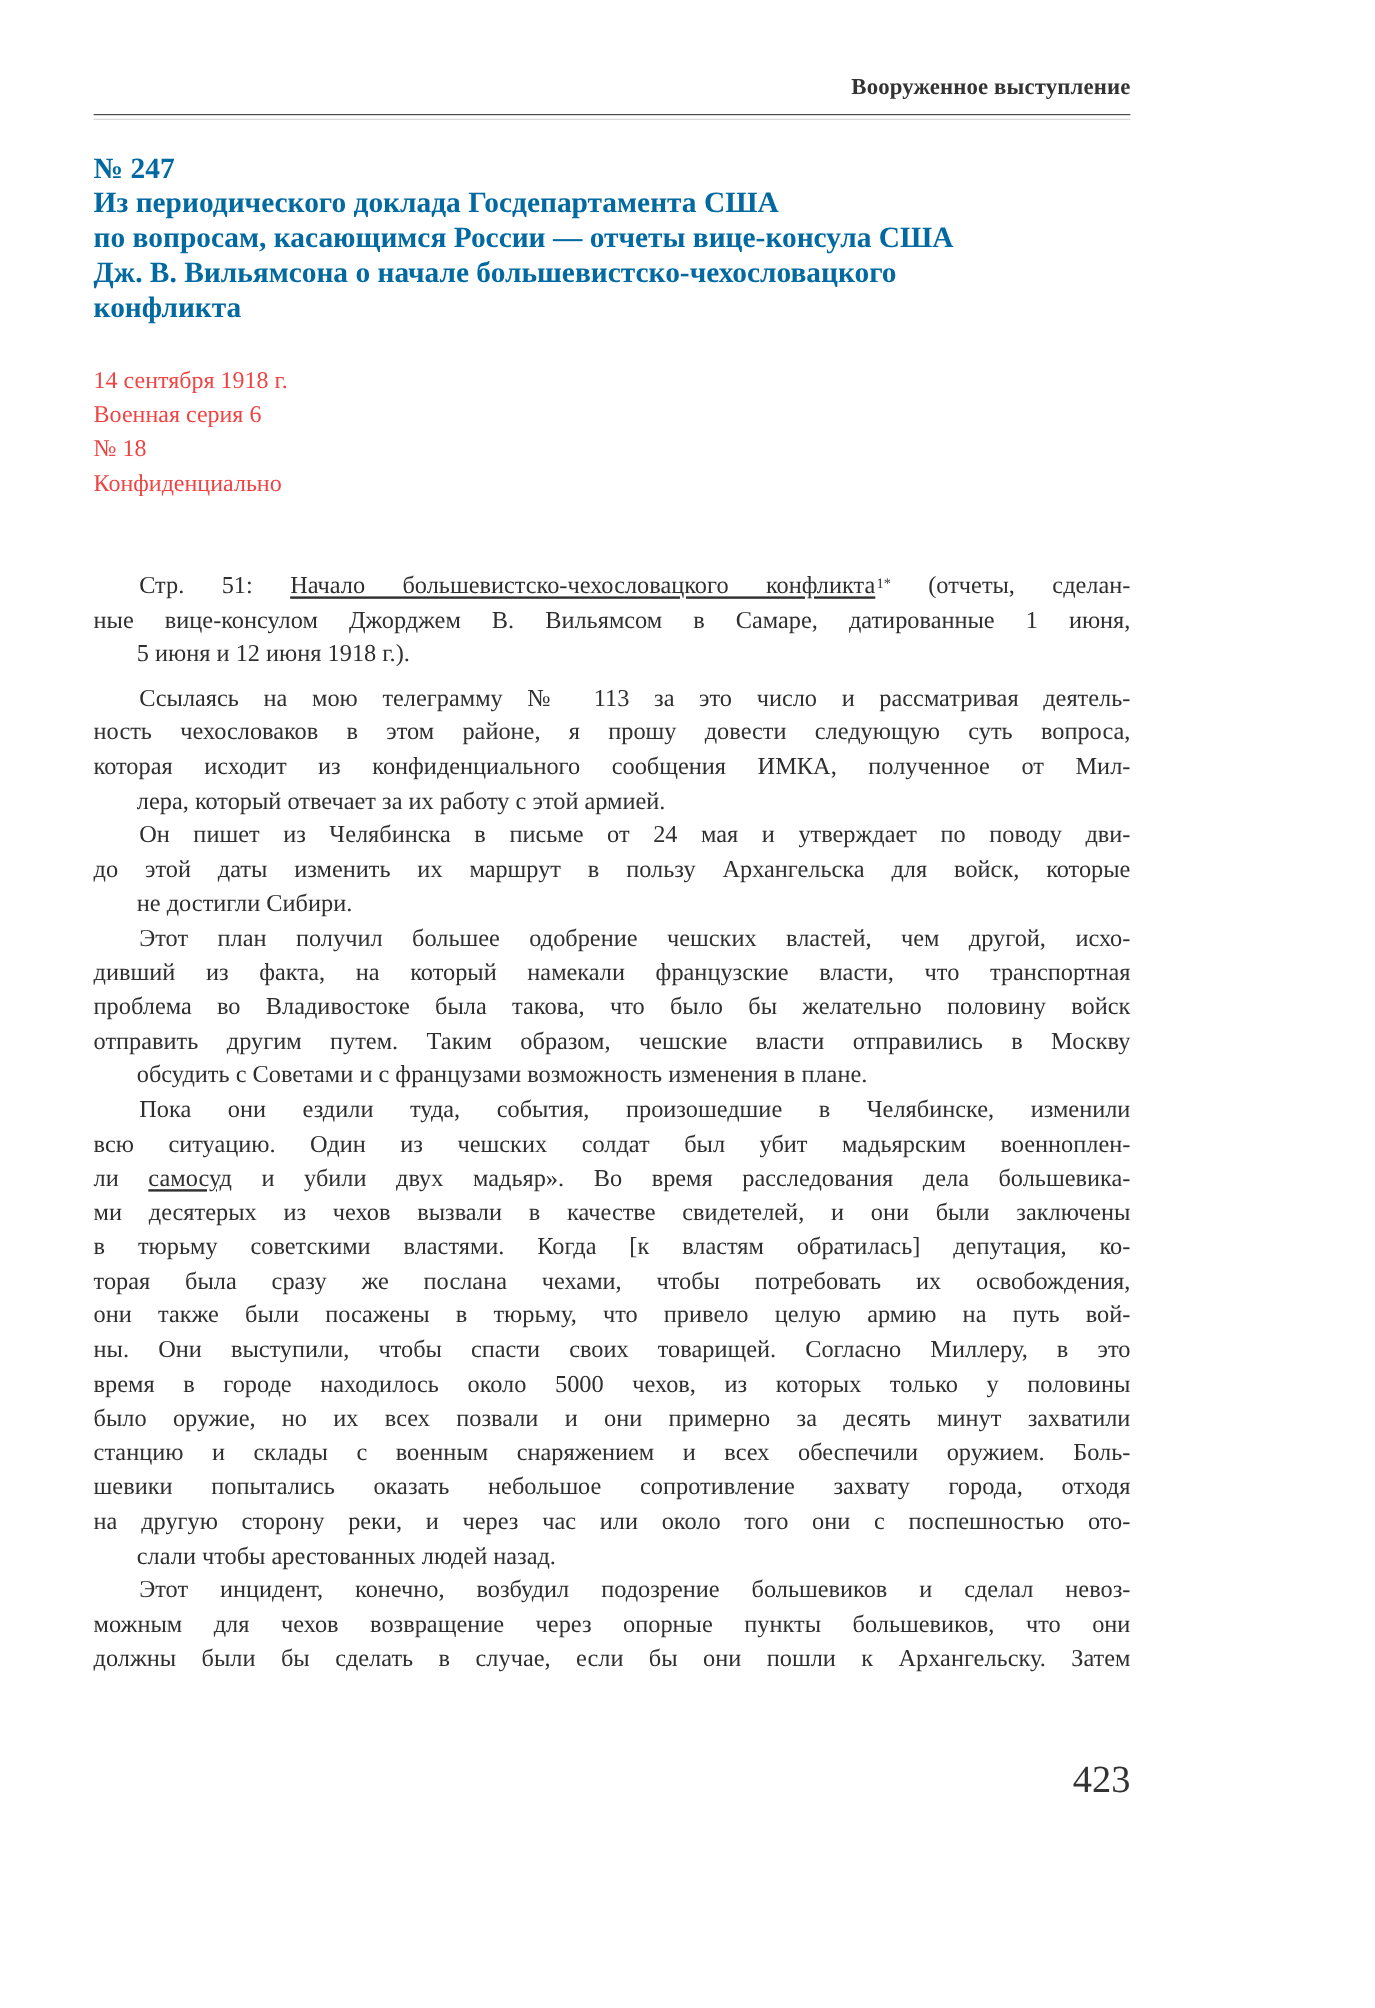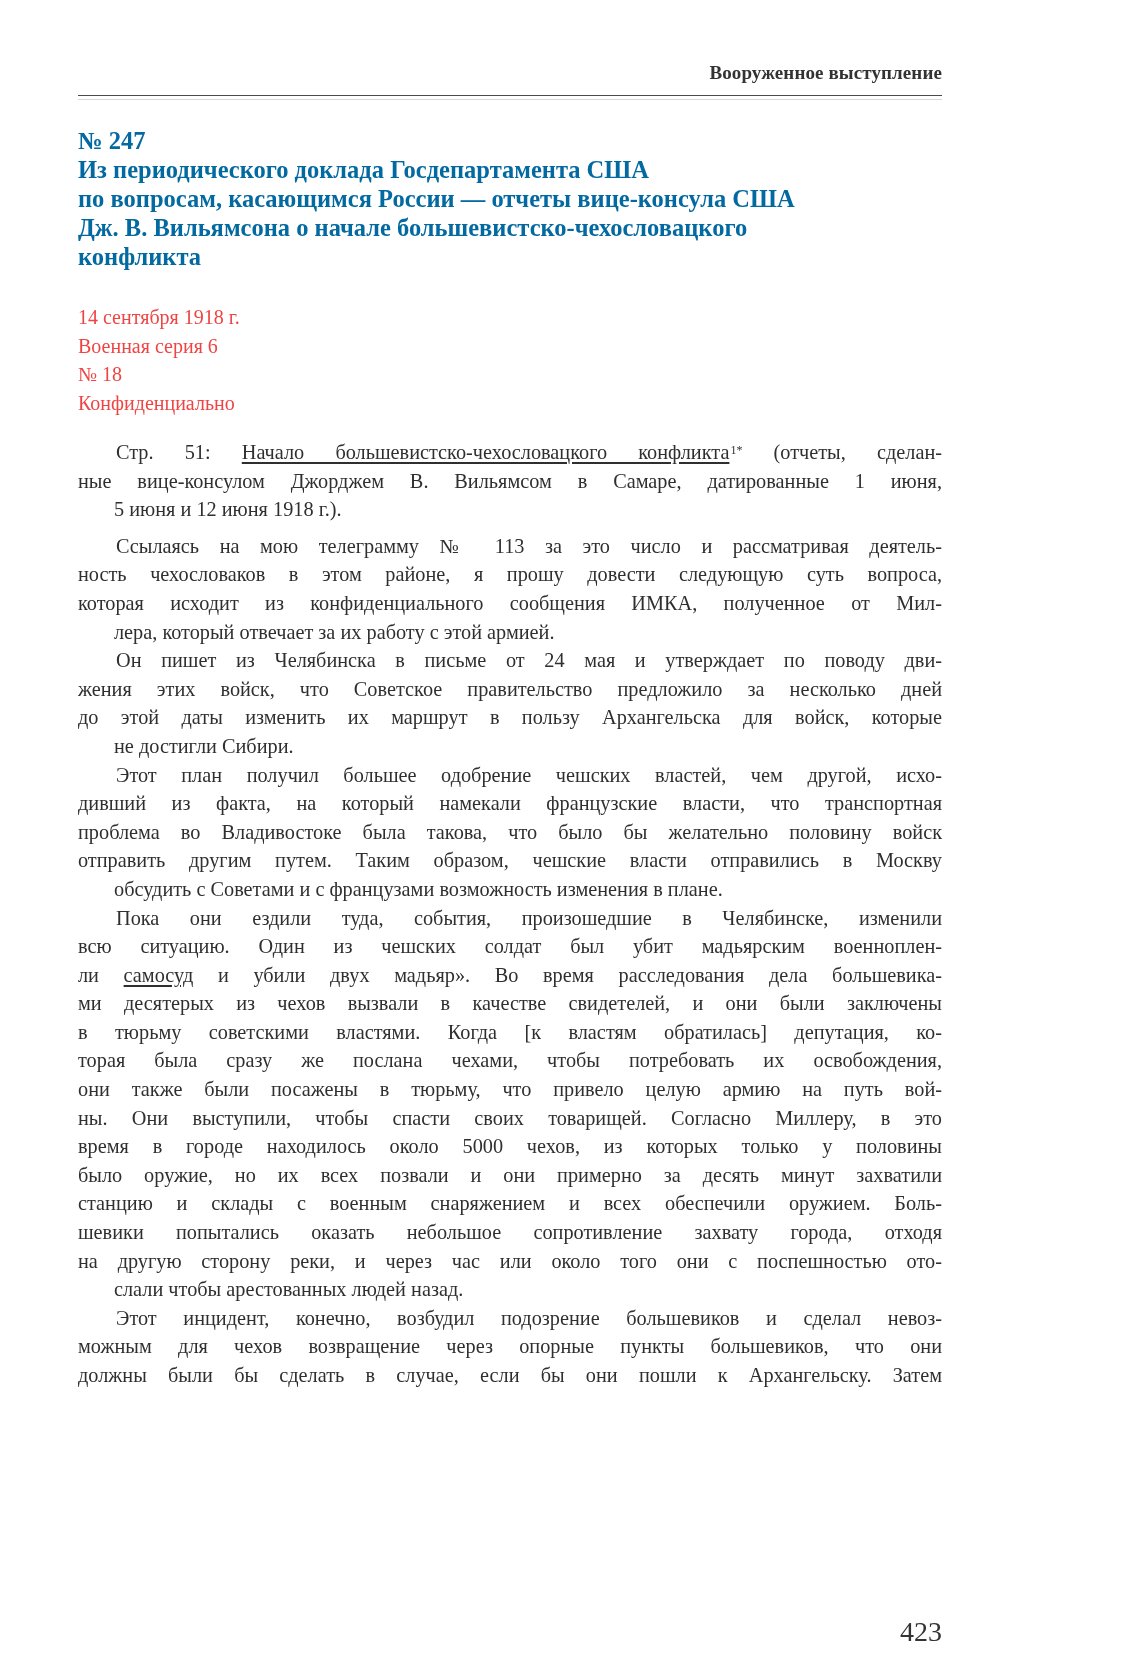--- a/index.html
+++ b/index.html
@@ -62,21 +62,21 @@
       position: absolute;
       top: 303px;
       left: 0;
       font-size: 20px;
       line-height: 28.5px;
       color: #ef4444;
     }
     .meta-block .line { display: block; white-space: nowrap; }
     .body-text {
       position: absolute;
-      top: 438px;
+      top: 474px;
       left: 0;
       width: 864px;
       font-size: 20.3px;
       line-height: 28.6px;
       color: #2f2f2f;
     }
     .body-text .line {
       display: block;
       white-space: nowrap;
       text-align: justify;
@@ -98,22 +98,22 @@
     sup.fn {
       font-size: 12px;
       vertical-align: top;
       position: relative;
       top: -2px;
       margin-left: 1px;
     }
     .page-number {
       position: absolute;
       right: 0;
-      top: 1616px;
-      font-size: 28px;
+      top: 1464px;
+      font-size: 32px;
       color: #333;
       font-family: Liberation Serif, serif;
     }
   </style>
 </head>
 <body>
 
 <div class="page">
 
   <div class="running-head">Вооруженное выступление</div>
@@ -140,21 +140,20 @@
     <span class="line">ные вице-консулом Джорджем В. Вильямсом в Самаре, датированные 1 июня,</span>
     <span class="line last">5 июня и 12 июня 1918 г.).</span>
     <span class="para-gap"></span>
 
     <span class="line indent">Ссылаясь на мою телеграмму № 113 за это число и рассматривая деятель-</span>
     <span class="line">ность чехословаков в этом районе, я прошу довести следующую суть вопроса,</span>
     <span class="line">которая исходит из конфиденциального сообщения ИМКА, полученное от Мил-</span>
     <span class="line last">лера, который отвечает за их работу с этой армией.</span>
 
     <span class="line indent">Он пишет из Челябинска в письме от 24 мая и утверждает по поводу дви-</span>
-    <span class="line">жения этих войск, что Советское правительство предложило за несколько дней</span>
     <span class="line">до этой даты изменить их маршрут в пользу Архангельска для войск, которые</span>
     <span class="line last">не достигли Сибири.</span>
 
     <span class="line indent">Этот план получил большее одобрение чешских властей, чем другой, исхо-</span>
     <span class="line">дивший из факта, на который намекали французские власти, что транспортная</span>
     <span class="line">проблема во Владивостоке была такова, что было бы желательно половину войск</span>
     <span class="line">отправить другим путем. Таким образом, чешские власти отправились в Москву</span>
     <span class="line last">обсудить с Советами и с французами возможность изменения в плане.</span>
 
     <span class="line indent">Пока они ездили туда, события, произошедшие в Челябинске, изменили</span>

